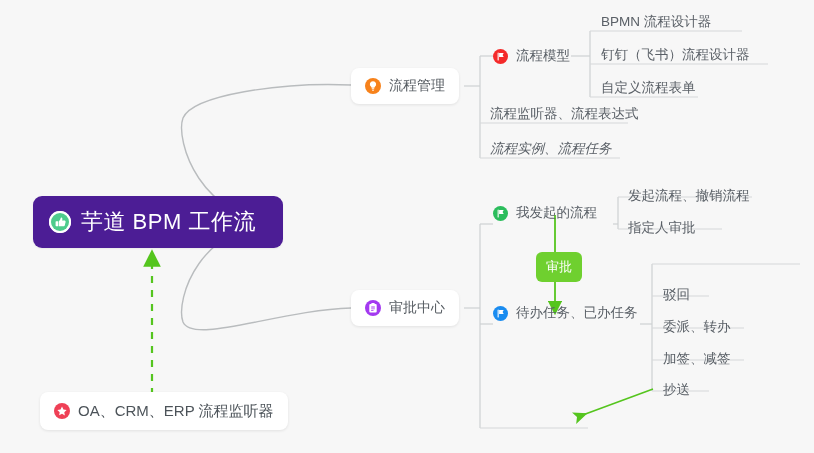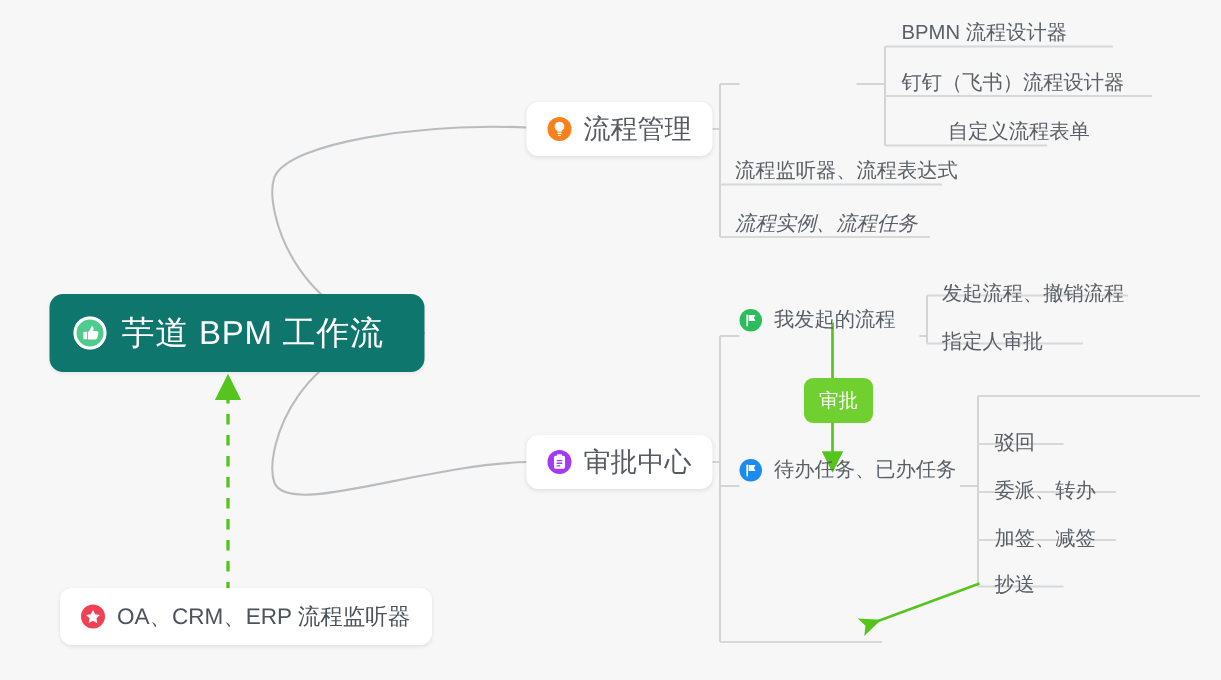--- a/index.html
+++ b/index.html
@@ -28,21 +28,21 @@
     pointer-events: none;
   }
 
   
   .root-node {
     position: absolute;
     left: 33px;
     top: 196px;
     width: 250px;
     height: 52px;
-    background: #0f766e;
+    background: #4c1d95;
     border-radius: 9px;
     display: flex;
     align-items: center;
     box-sizing: border-box;
     padding: 0 16px;
     box-shadow: 0 1px 2px rgba(0,0,0,0.06);
   }
   .root-label {
     color: #ffffff;
     font-size: 22px;
@@ -59,21 +59,21 @@
     display: flex;
     align-items: center;
     box-sizing: border-box;
     padding: 0 14px;
     box-shadow: 0 1px 3px rgba(0,0,0,0.09);
     height: 36px;
     white-space: nowrap;
   }
   .card-label {
     color: #555b61;
-    font-size: 18px;
+    font-size: 14px;
     margin-left: 8px;
   }
 
   
   .text-node {
     position: absolute;
     display: flex;
     align-items: center;
     white-space: nowrap;
     height: 26px;
@@ -192,28 +192,37 @@
     <span class="ic ic-16" style="background:#f7821b;">
       <svg width="16" height="16" viewBox="0 0 16 16">
         <path d="M8 3.2 a3.1 3.1 0 0 1 1.9 5.6 c-0.3 0.25 -0.45 0.55 -0.45 0.9 h-2.9 c0 -0.35 -0.15 -0.65 -0.45 -0.9 A3.1 3.1 0 0 1 8 3.2 z" fill="#ffffff"></path>
         <rect x="6.6" y="10.3" width="2.8" height="1.0" rx="0.5" fill="#ffffff"></rect>
         <rect x="7.0" y="11.8" width="2.0" height="0.9" rx="0.45" fill="#ffffff"></rect>
       </svg>
     </span>
     <span class="card-label">流程管理</span>
   </div>
 
+  <div class="text-node with-icon" style="left:493px; top:43px;">
+    <span class="ic ic-15" style="background:#f42a2a;">
+      <svg width="15" height="15" viewBox="0 0 15 15">
+        <rect x="4.6" y="3.6" width="1.1" height="8.0" rx="0.5" fill="#ffffff"></rect>
+        <path d="M6.1 4.0 h4.6 l-1.1 2.0 l1.1 2.0 h-4.6 z" fill="#ffffff"></path>
+      </svg>
+    </span>
+    <span class="card-label">流程模型</span>
+  </div>
 
   <div class="text-node" style="left:601px; top:9px;">
     <span class="card-label">BPMN 流程设计器</span>
   </div>
   <div class="text-node" style="left:601px; top:42px;">
     <span class="card-label">钉钉（飞书）流程设计器</span>
   </div>
-  <div class="text-node" style="left:601px; top:75px;margin-left:31px;">
+  <div class="text-node" style="left:601px; top:75px;">
     <span class="card-label">自定义流程表单</span>
   </div>
 
   <div class="text-node" style="left:490px; top:101px;">
     <span class="card-label">流程监听器、流程表达式</span>
   </div>
   <div class="text-node" style="left:490px; top:136px;font-style:italic;">
     <span class="card-label">流程实例、流程任务</span>
   </div>
 

